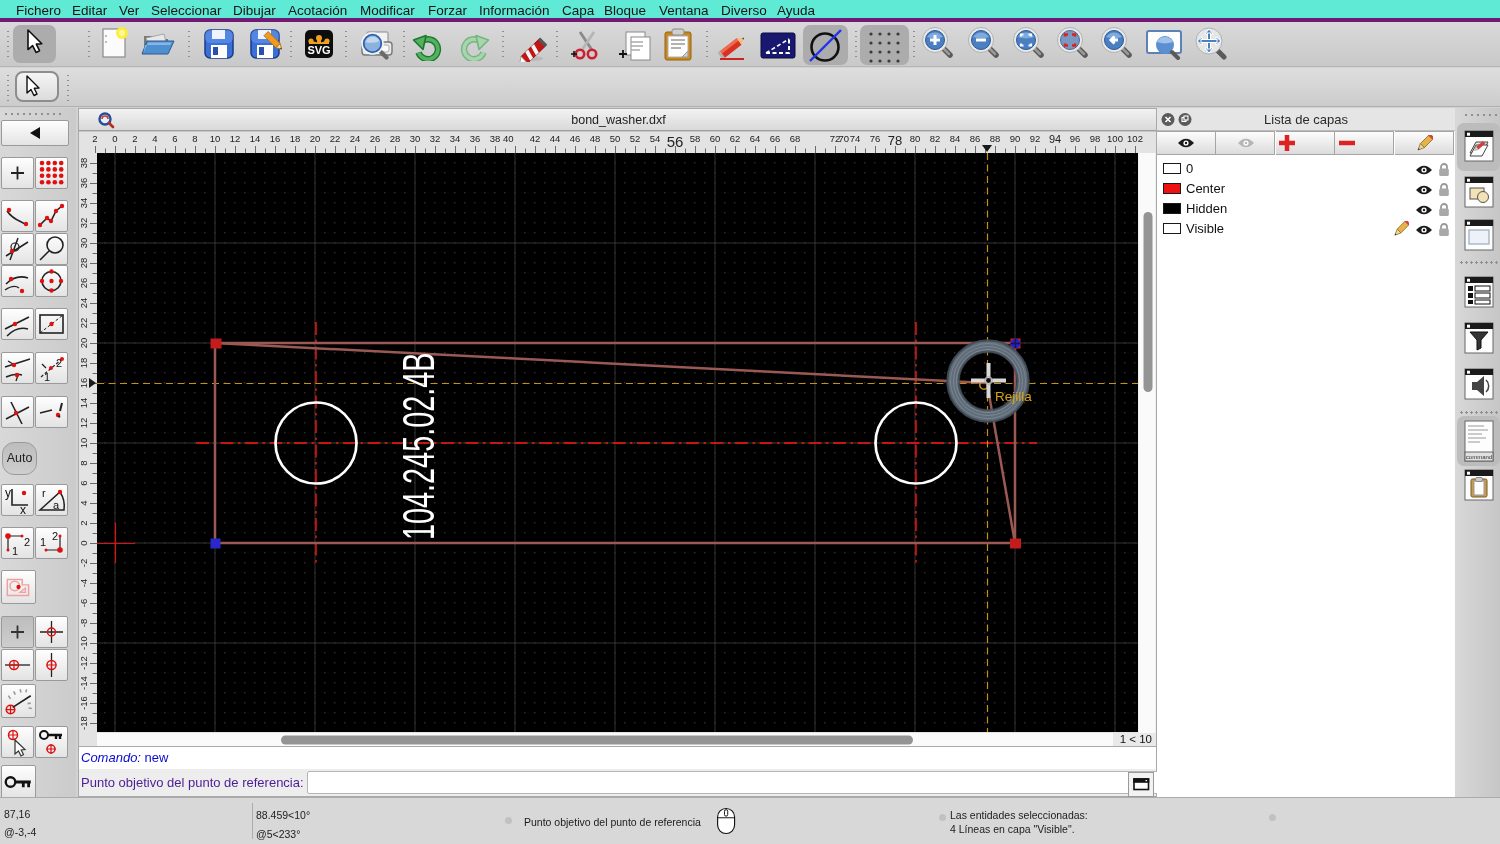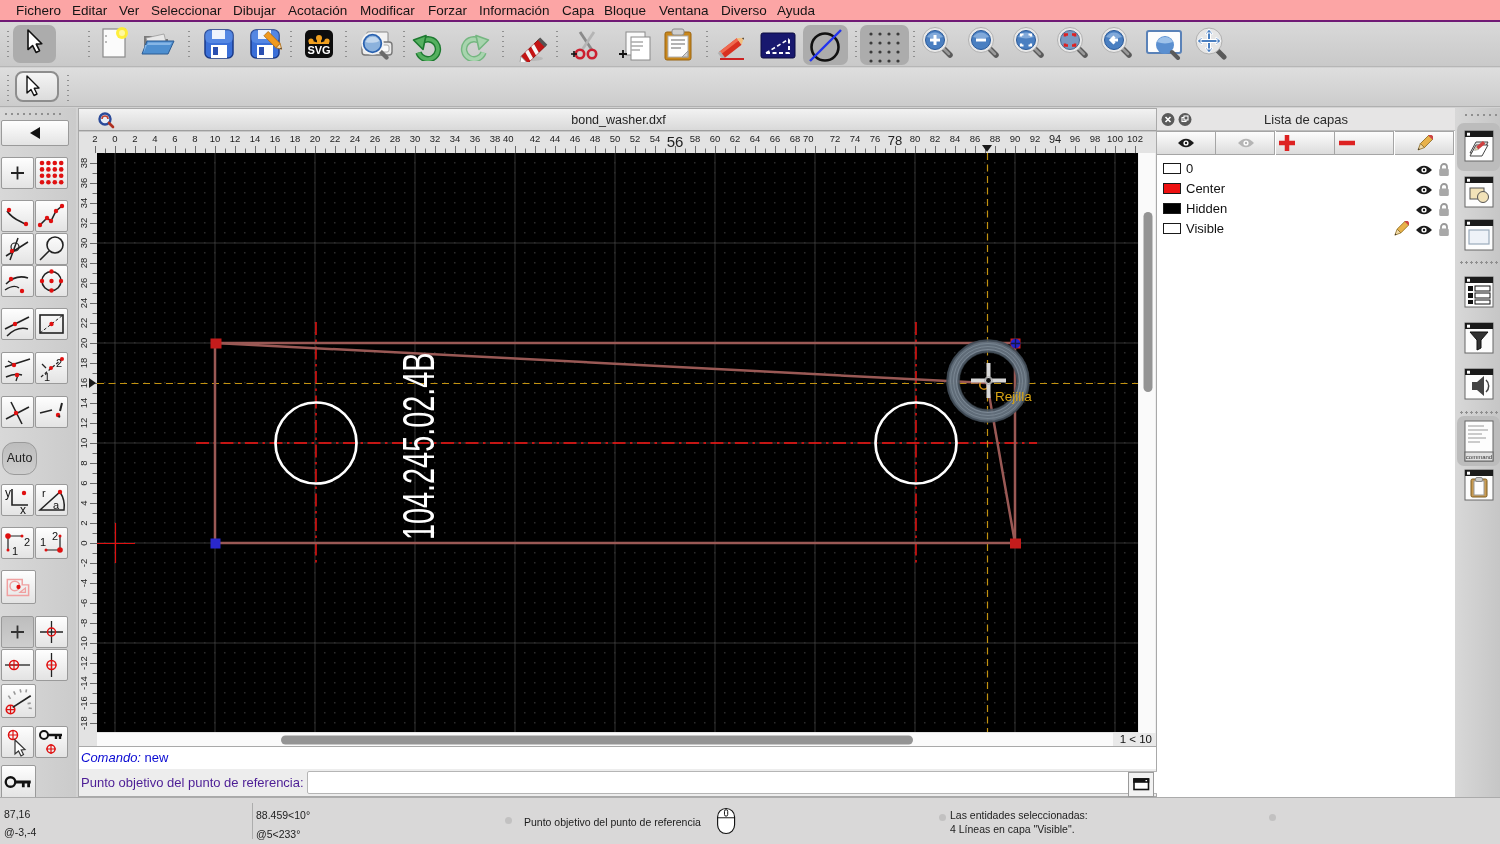--- a/index.html
+++ b/index.html
@@ -1,17 +1,17 @@
 <!DOCTYPE html>
 <html><head><meta charset="utf-8"><style>
 *{margin:0;padding:0;box-sizing:border-box}
 html,body{width:1500px;height:844px;overflow:hidden;font-family:"Liberation Sans",sans-serif;background:#d2d2d2}
 body,svg,div,span{transform:translateZ(0)}
 .abs{position:absolute}
-#menubar{left:0;top:0;width:1500px;height:22px;background:#fca5a5;border-bottom:2px solid #701a75}
+#menubar{left:0;top:0;width:1500px;height:22px;background:#5eead4;border-bottom:4px solid #701a75}
 #menubar span{position:absolute;top:3px;font-size:13.5px;color:#151515}
 #tb1{left:0;top:22px;width:1500px;height:45px;background:linear-gradient(#d9d9d9,#c9c9c9);border-bottom:1px solid #b6b6b6}
 #tb2{left:0;top:68px;width:1500px;height:39px;background:linear-gradient(#dedede,#cccccc);border-bottom:1px solid #b0b0b0}
 .vdots{position:absolute;width:2px;background-image:radial-gradient(circle,#8f8f8f 1px,transparent 1px);background-size:2px 5px}
 .press{position:absolute;background:#acacac;border-radius:7px}
 .ticon{position:absolute}
 #leftpanel{left:0;top:108px;width:76px;height:689px;background:linear-gradient(90deg,#d8d8d8,#cbcbcb)}
 .lbtn{position:absolute;width:33px;height:32px;background:linear-gradient(#fefefe,#e3e3e3);border:1px solid #9a9a9a;border-radius:2px}
 .lbtn.press2{background:linear-gradient(#bdbdbd,#cecece)}
 #statusbar{left:0;top:797px;width:1500px;height:47px;background:#d9d8d8;border-top:1px solid #ababab}
@@ -525,21 +525,21 @@
 <div style="position:absolute;left:603px;top:133px;width:24px;text-align:center;font-size:9.5px;color:#222">50</div>
 <div style="position:absolute;left:623px;top:133px;width:24px;text-align:center;font-size:9.5px;color:#222">52</div>
 <div style="position:absolute;left:643px;top:133px;width:24px;text-align:center;font-size:9.5px;color:#222">54</div>
 <div style="position:absolute;left:663px;top:133px;width:24px;text-align:center;font-size:15px;color:#222">56</div>
 <div style="position:absolute;left:683px;top:133px;width:24px;text-align:center;font-size:9.5px;color:#222">58</div>
 <div style="position:absolute;left:703px;top:133px;width:24px;text-align:center;font-size:9.5px;color:#222">60</div>
 <div style="position:absolute;left:723px;top:133px;width:24px;text-align:center;font-size:9.5px;color:#222">62</div>
 <div style="position:absolute;left:743px;top:133px;width:24px;text-align:center;font-size:9.5px;color:#222">64</div>
 <div style="position:absolute;left:763px;top:133px;width:24px;text-align:center;font-size:9.5px;color:#222">66</div>
 <div style="position:absolute;left:783px;top:133px;width:24px;text-align:center;font-size:9.5px;color:#222">68</div>
-<div style="position:absolute;left:803px;top:133px;width:24px;text-align:left;font-size:9.5px;color:#222">70</div>
+<div style="position:absolute;left:825px;top:133px;width:24px;text-align:right;font-size:9.5px;color:#222">70</div>
 <div style="position:absolute;left:823px;top:133px;width:24px;text-align:center;font-size:9.5px;color:#222">72</div>
 <div style="position:absolute;left:843px;top:133px;width:24px;text-align:center;font-size:9.5px;color:#222">74</div>
 <div style="position:absolute;left:863px;top:133px;width:24px;text-align:center;font-size:9.5px;color:#222">76</div>
 <div style="position:absolute;left:883px;top:133px;width:24px;text-align:center;font-size:13px;color:#222">78</div>
 <div style="position:absolute;left:903px;top:133px;width:24px;text-align:center;font-size:9.5px;color:#222">80</div>
 <div style="position:absolute;left:923px;top:133px;width:24px;text-align:center;font-size:9.5px;color:#222">82</div>
 <div style="position:absolute;left:943px;top:133px;width:24px;text-align:center;font-size:9.5px;color:#222">84</div>
 <div style="position:absolute;left:963px;top:133px;width:24px;text-align:center;font-size:9.5px;color:#222">86</div>
 <div style="position:absolute;left:983px;top:133px;width:24px;text-align:center;font-size:9.5px;color:#222">88</div>
 <div style="position:absolute;left:1003px;top:133px;width:24px;text-align:center;font-size:9.5px;color:#222">90</div>

